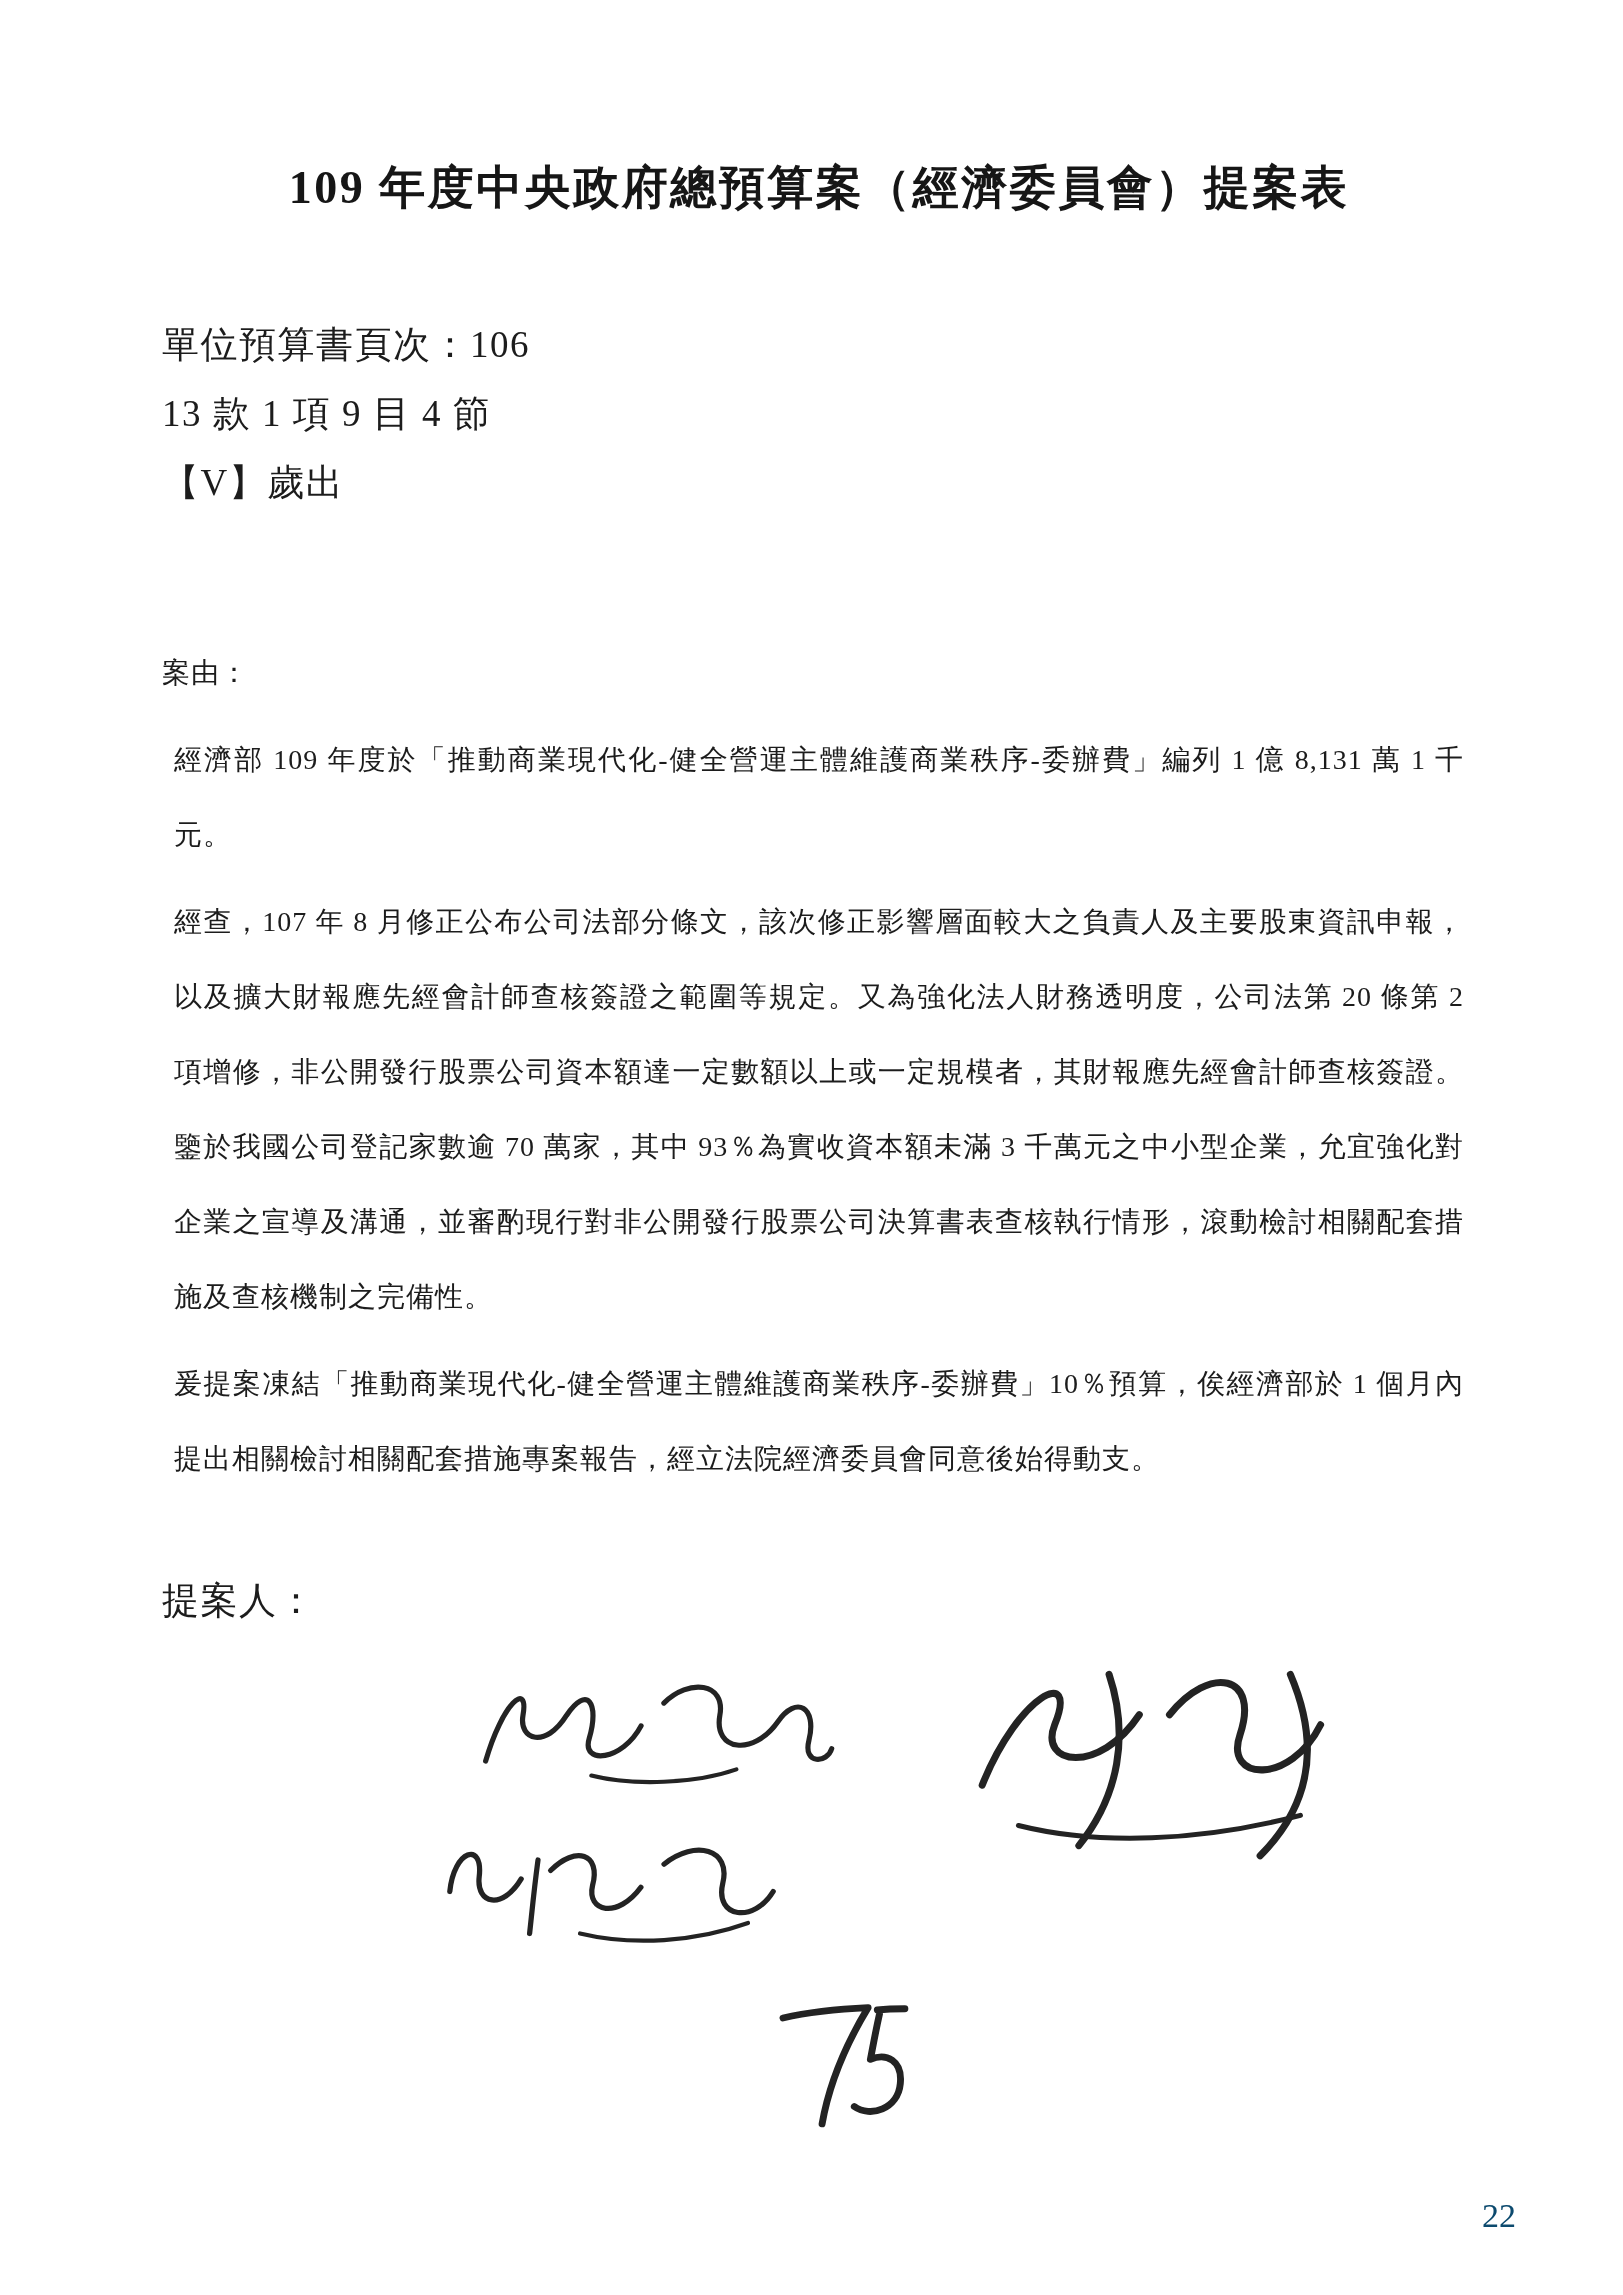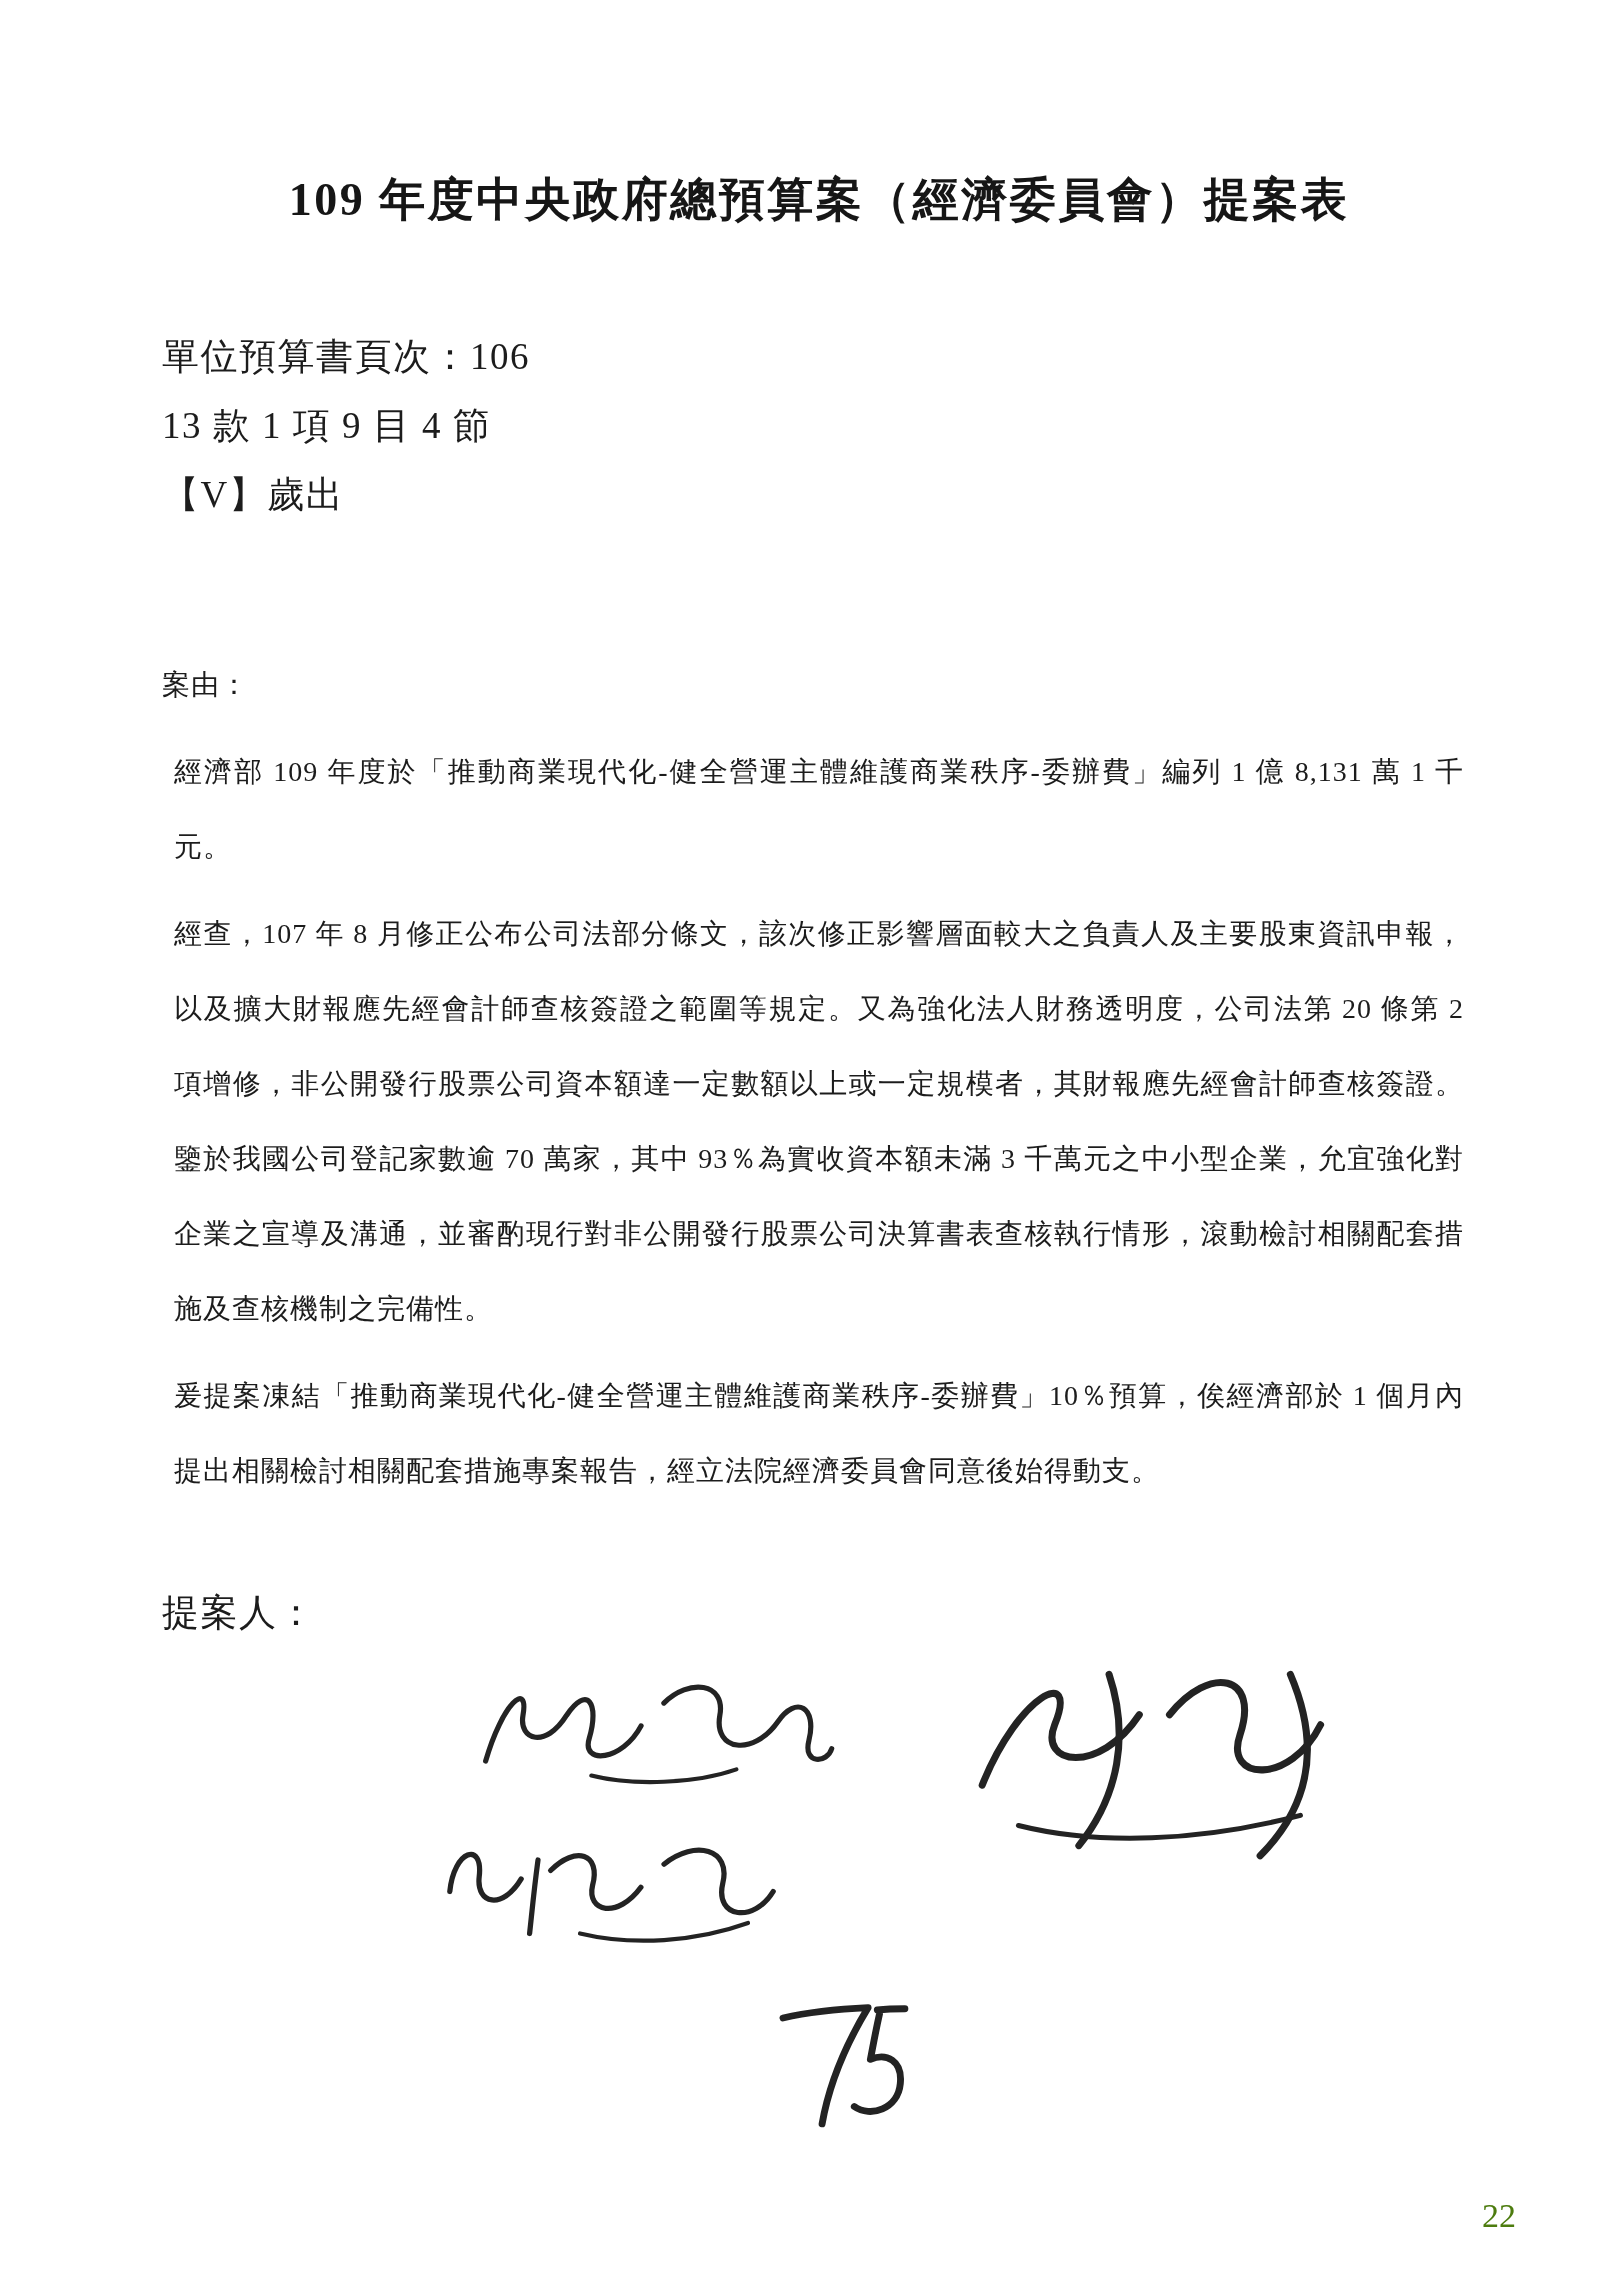--- a/index.html
+++ b/index.html
@@ -13,21 +13,21 @@
     height: 2295px;
     background: #ffffff;
     font-family: "Liberation Serif", "DejaVu Serif", serif;
     color: #1c1c1c;
     overflow: hidden;
   }
   .content {
     padding: 157px 147px 0 162px;
   }
   .doc-title {
-    margin: 12px;
+    margin: 0;
     font-size: 46px;
     font-weight: bold;
     text-align: center;
     letter-spacing: 2.5px;
     color: #161616;
   }
   .meta-block {
     margin-top: 91px;
     font-size: 37px;
     line-height: 69px;
@@ -62,21 +62,21 @@
     fill: none;
     stroke: #232323;
     stroke-linecap: round;
     stroke-linejoin: round;
   }
   .page-number {
     position: absolute;
     left: 1482px;
     top: 2197px;
     font-size: 34px;
-    color: #4d7c0f;
+    color: #0c4a6e;
   }
 </style>
 </head>
 <body>
 
 <div class="page">
 
   <div class="content">
 
     <h1 class="doc-title">109 年度中央政府總預算案（經濟委員會）提案表</h1>

